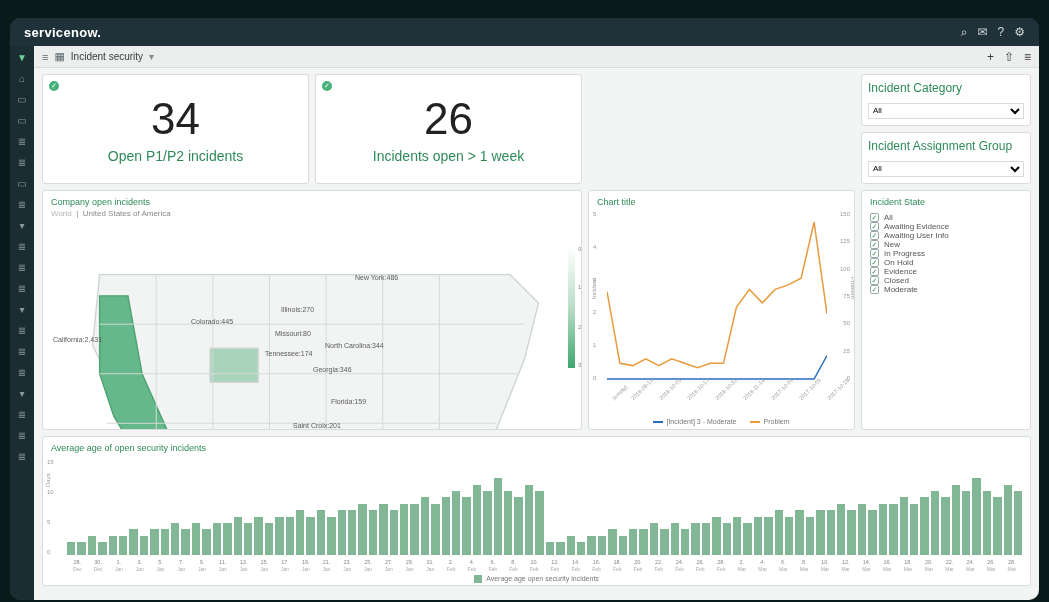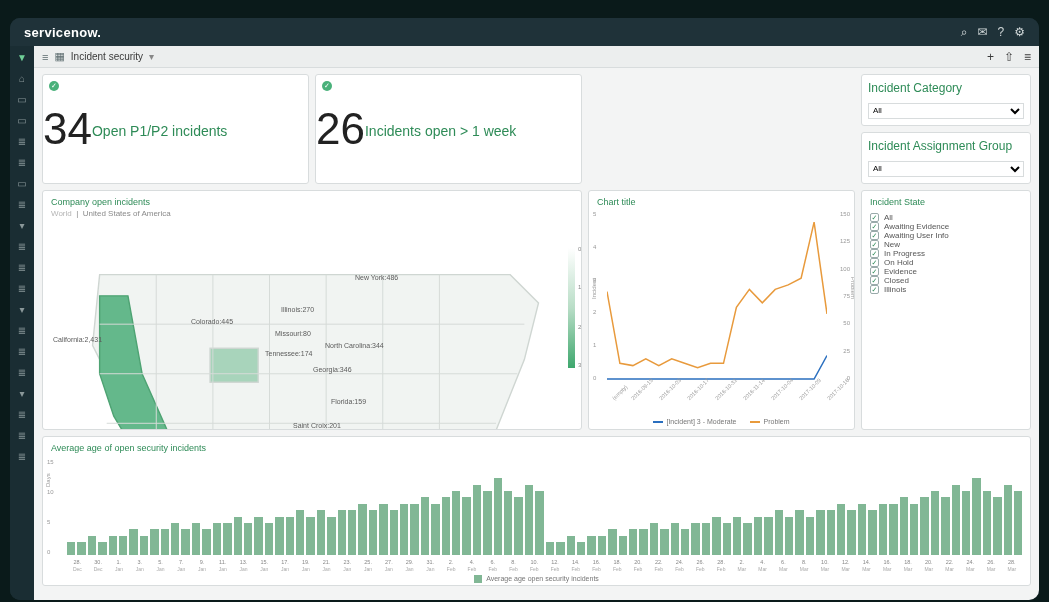--- a/index.html
+++ b/index.html
@@ -28,21 +28,21 @@
   .sidebar span{width:12px;height:12px;color:#8a9799;font-size:10px;line-height:12px;text-align:center;cursor:pointer;}
   .filter-icon{color:#6fcf97 !important;}
   .content{flex:1;background:var(--bg);display:flex;flex-direction:column;min-width:0;}
   .toolbar{height:22px;background:#eceeee;border-bottom:1px solid var(--border);display:flex;align-items:center;padding:0 8px;font-size:10px;color:#3a3a3a;}
   .toolbar .crumb{display:flex;align-items:center;gap:6px;}
   .toolbar .crumb .tb-ic{color:#5b6b6e;font-size:11px;}
   .toolbar .right{margin-left:auto;display:flex;gap:10px;color:#3a3a3a;}
   .toolbar .right span{cursor:pointer;font-size:12px;}
   .dash{flex:1;padding:6px 8px 8px 8px;display:grid;grid-template-columns:1fr 1fr 1fr 170px;grid-template-rows:110px 240px 150px;gap:6px;min-height:0;}
   .card{background:var(--panel);border:1px solid var(--border);border-radius:3px;position:relative;overflow:hidden;}
-  .kpi{display:flex;flex-direction:row;align-items:center;justify-content:flex-start;}
+  .kpi{display:flex;flex-direction:column;align-items:center;justify-content:center;}
   .kpi .val{font-size:44px;font-weight:400;color:#222;}
   .kpi .lbl{font-size:14px;color:var(--accent);margin-top:4px;}
   .kpi .tick{position:absolute;top:6px;left:6px;width:10px;height:10px;border-radius:50%;background:#49b17a;color:#fff;font-size:7px;line-height:10px;text-align:center;}
   .filters{grid-column:4;grid-row:1;display:flex;flex-direction:column;gap:6px;}
   .filt{flex:1;background:var(--panel);border:1px solid var(--border);border-radius:3px;padding:6px;}
   .filt .ftitle{font-size:12px;color:var(--accent);margin-bottom:4px;}
   .filt select{width:100%;height:16px;font-size:8px;border:1px solid var(--border);background:#fff;}
   .map-card{grid-column:1 / span 2;grid-row:2;}
   .chart-card{grid-column:3;grid-row:2;}
   .side-card{grid-column:4;grid-row:2;display:flex;flex-direction:column;gap:6px;}
@@ -291,21 +291,21 @@
                 <div class="chk">
                   <span class="box">✓</span>
                   <span>Evidence</span>
                 </div>
                 <div class="chk">
                   <span class="box">✓</span>
                   <span>Closed</span>
                 </div>
                 <div class="chk">
                   <span class="box">✓</span>
-                  <span>Illinois</span>
+                  <span>Moderate</span>
                 </div>
               </div>
           </div>
         </div>
 
         <div class="card bar-card">
           <div class="ctitle">Average age of open security incidents</div>
           <div class="barbody">
             <div class="bar-y" id="bary">
                 <div>15</div>

